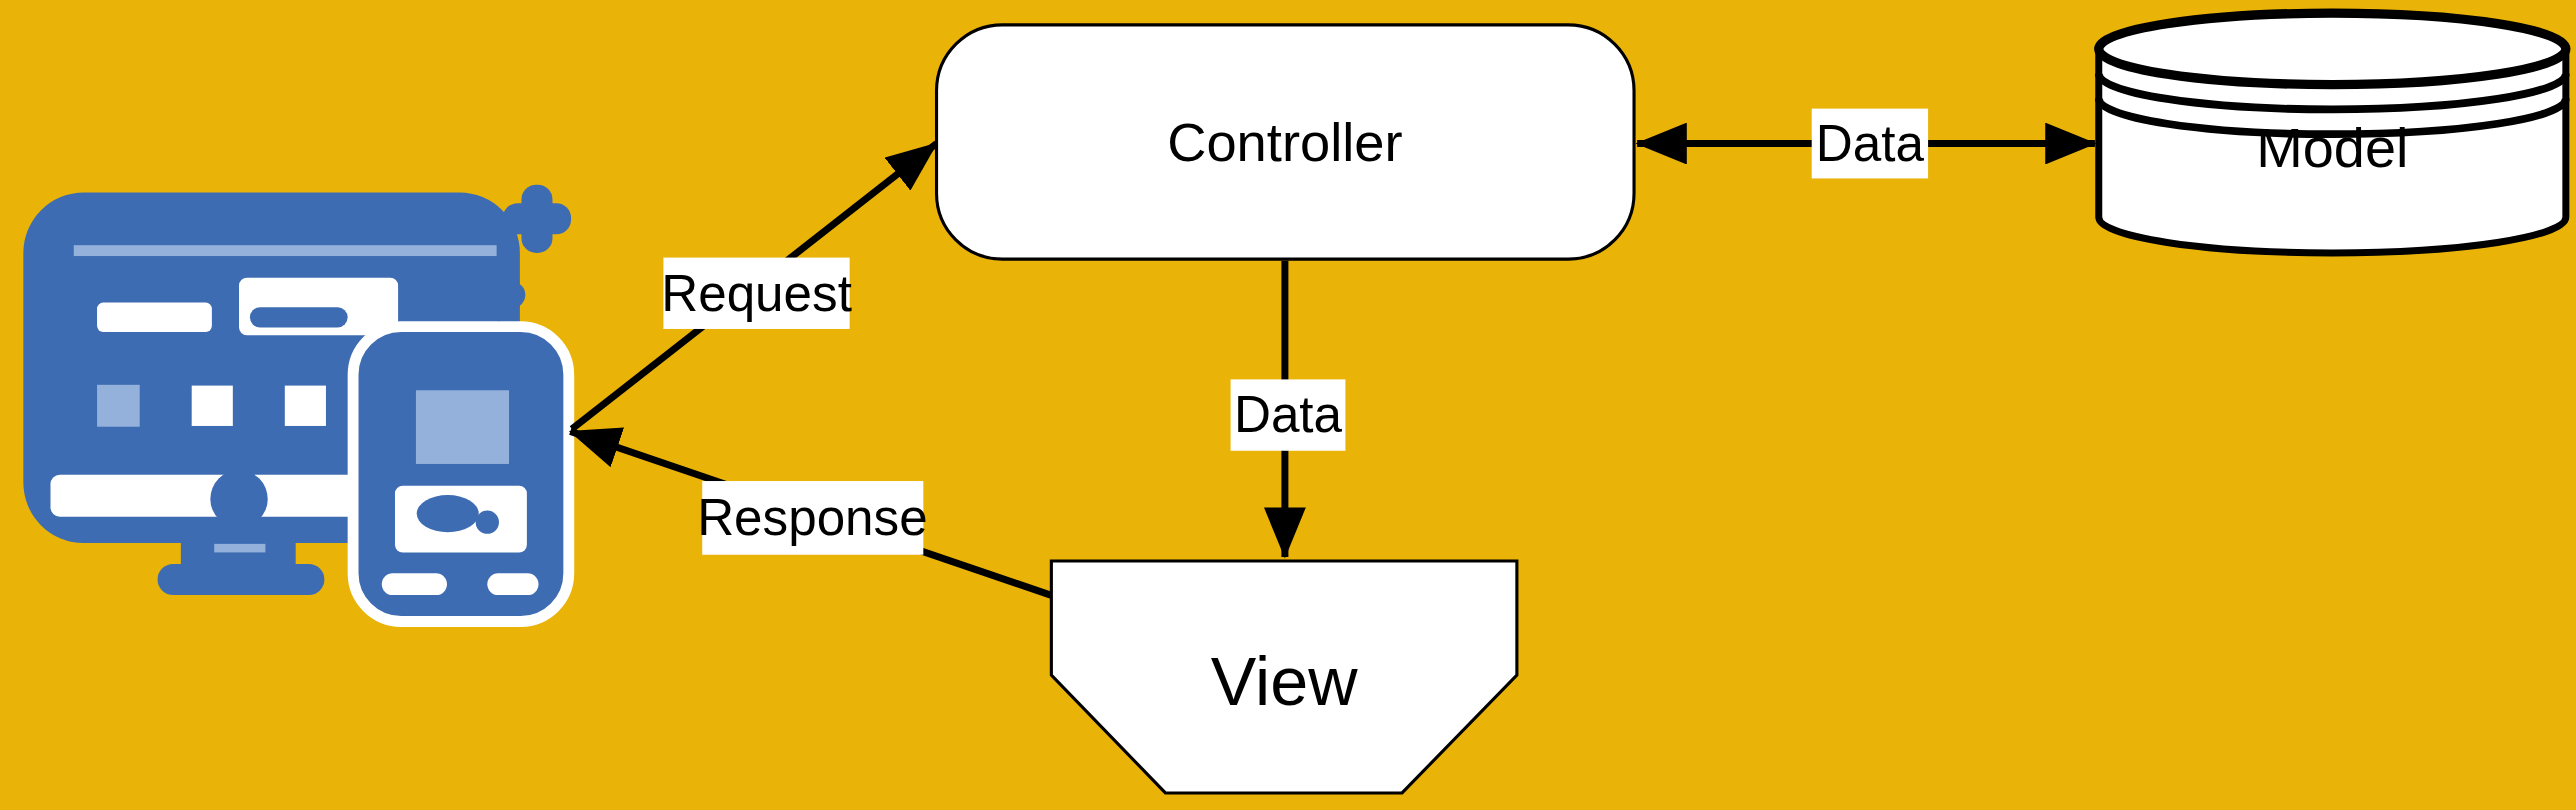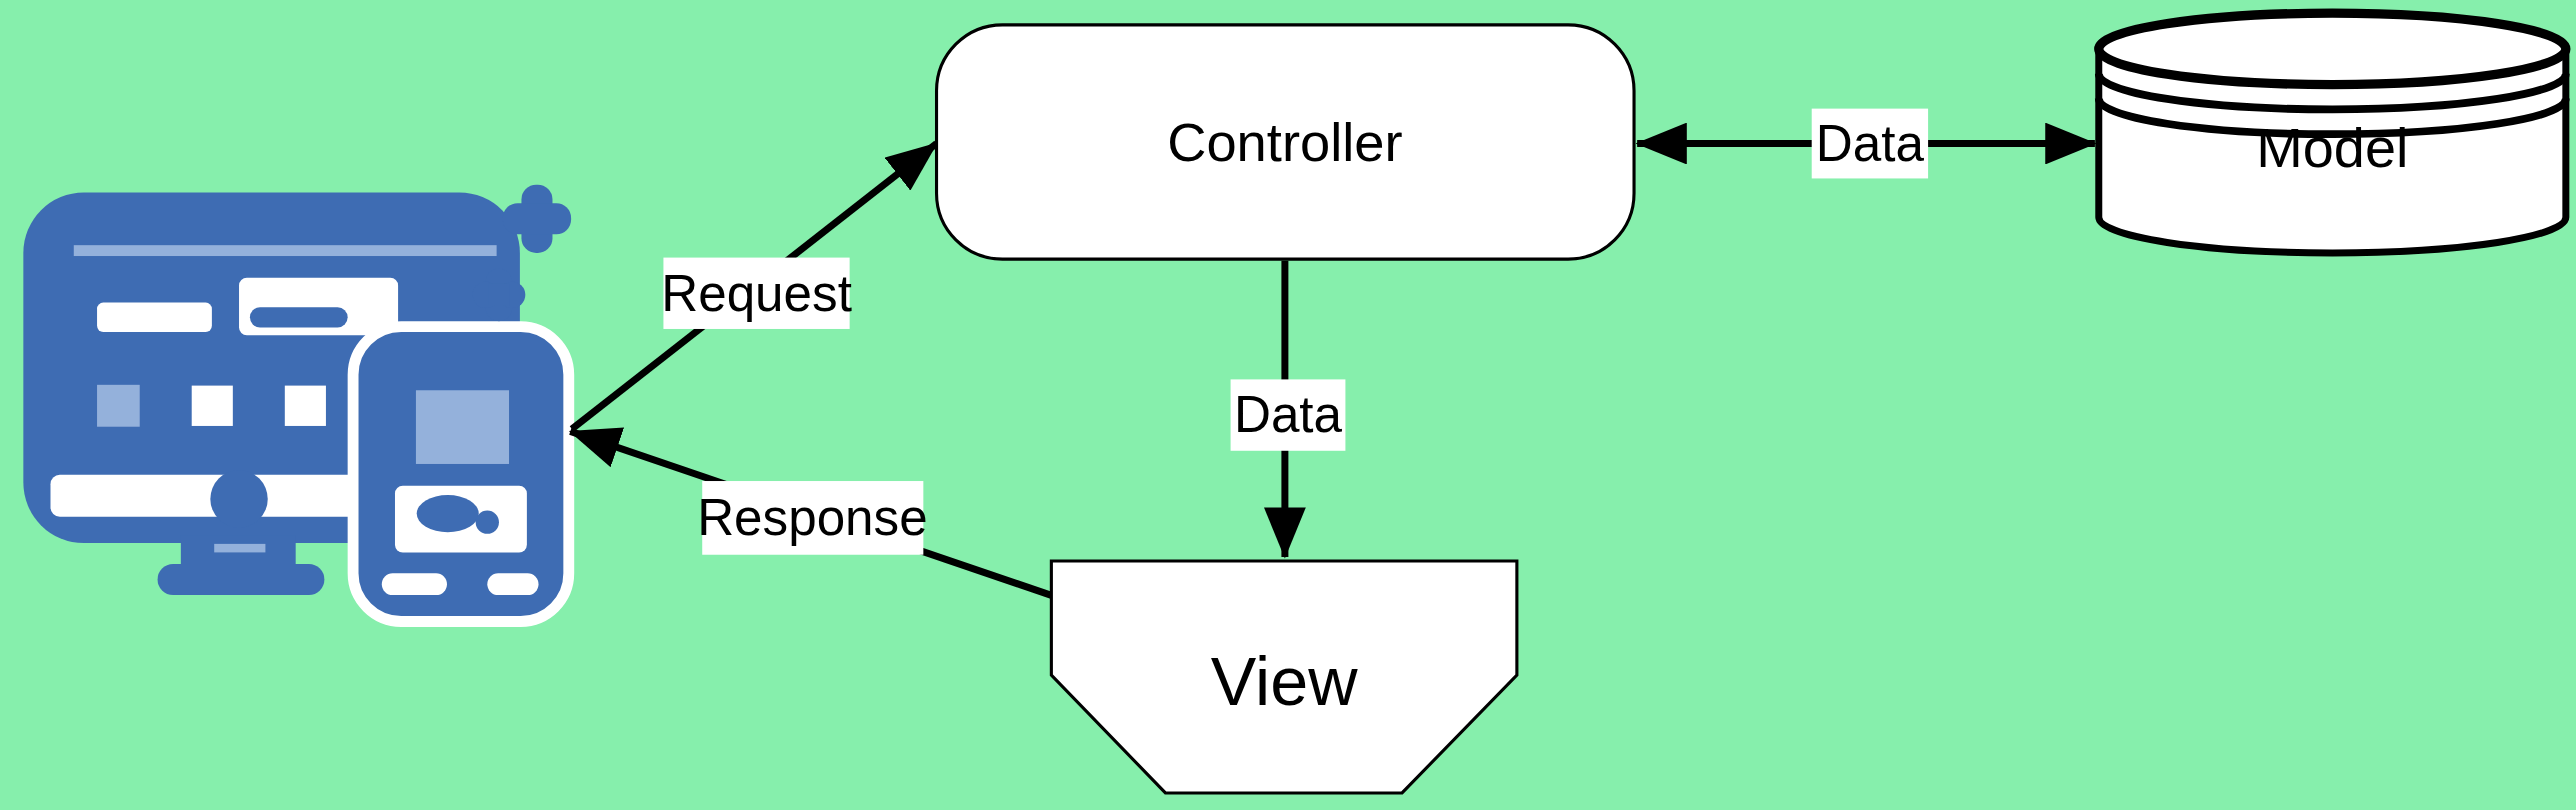--- a/index.html
+++ b/index.html
@@ -1,16 +1,16 @@
 <!DOCTYPE html>
 <html style="--device-icon-blue: #3E6CB3; --device-icon-light-blue: #94B1DB; --diagram-line: #000000; --background: #FFFFFF;font-size:12.4px"><head>
 <meta charset="utf-8">
 <style>
   html,body{margin:0;padding:0;background:#ffffff;}
-  .stage{width:2576px;height:810px;position:relative;background:#86efac;overflow:hidden;text-align:right;}
+  .stage{width:2576px;height:810px;position:relative;background:#eab308;overflow:hidden;text-align:right;}
   svg{display:block;}
   text{font-family:"Liberation Sans", sans-serif;fill:var(--diagram-line,#000);}
   .node-shape{fill:#ffffff;stroke:var(--diagram-line,#000);}
   .edge-line{stroke:var(--diagram-line,#000);stroke-width:9;fill:none;}
   .label-bg{fill:#ffffff;}
   .fill-blue{fill:var(--device-icon-blue,#3E6CB3);}
   .fill-light{fill:var(--device-icon-light-blue,#94B1DB);}
   .fill-white{fill:#ffffff;}
   .cyl-line{fill:none;stroke:var(--diagram-line,#000);}
 </style>

